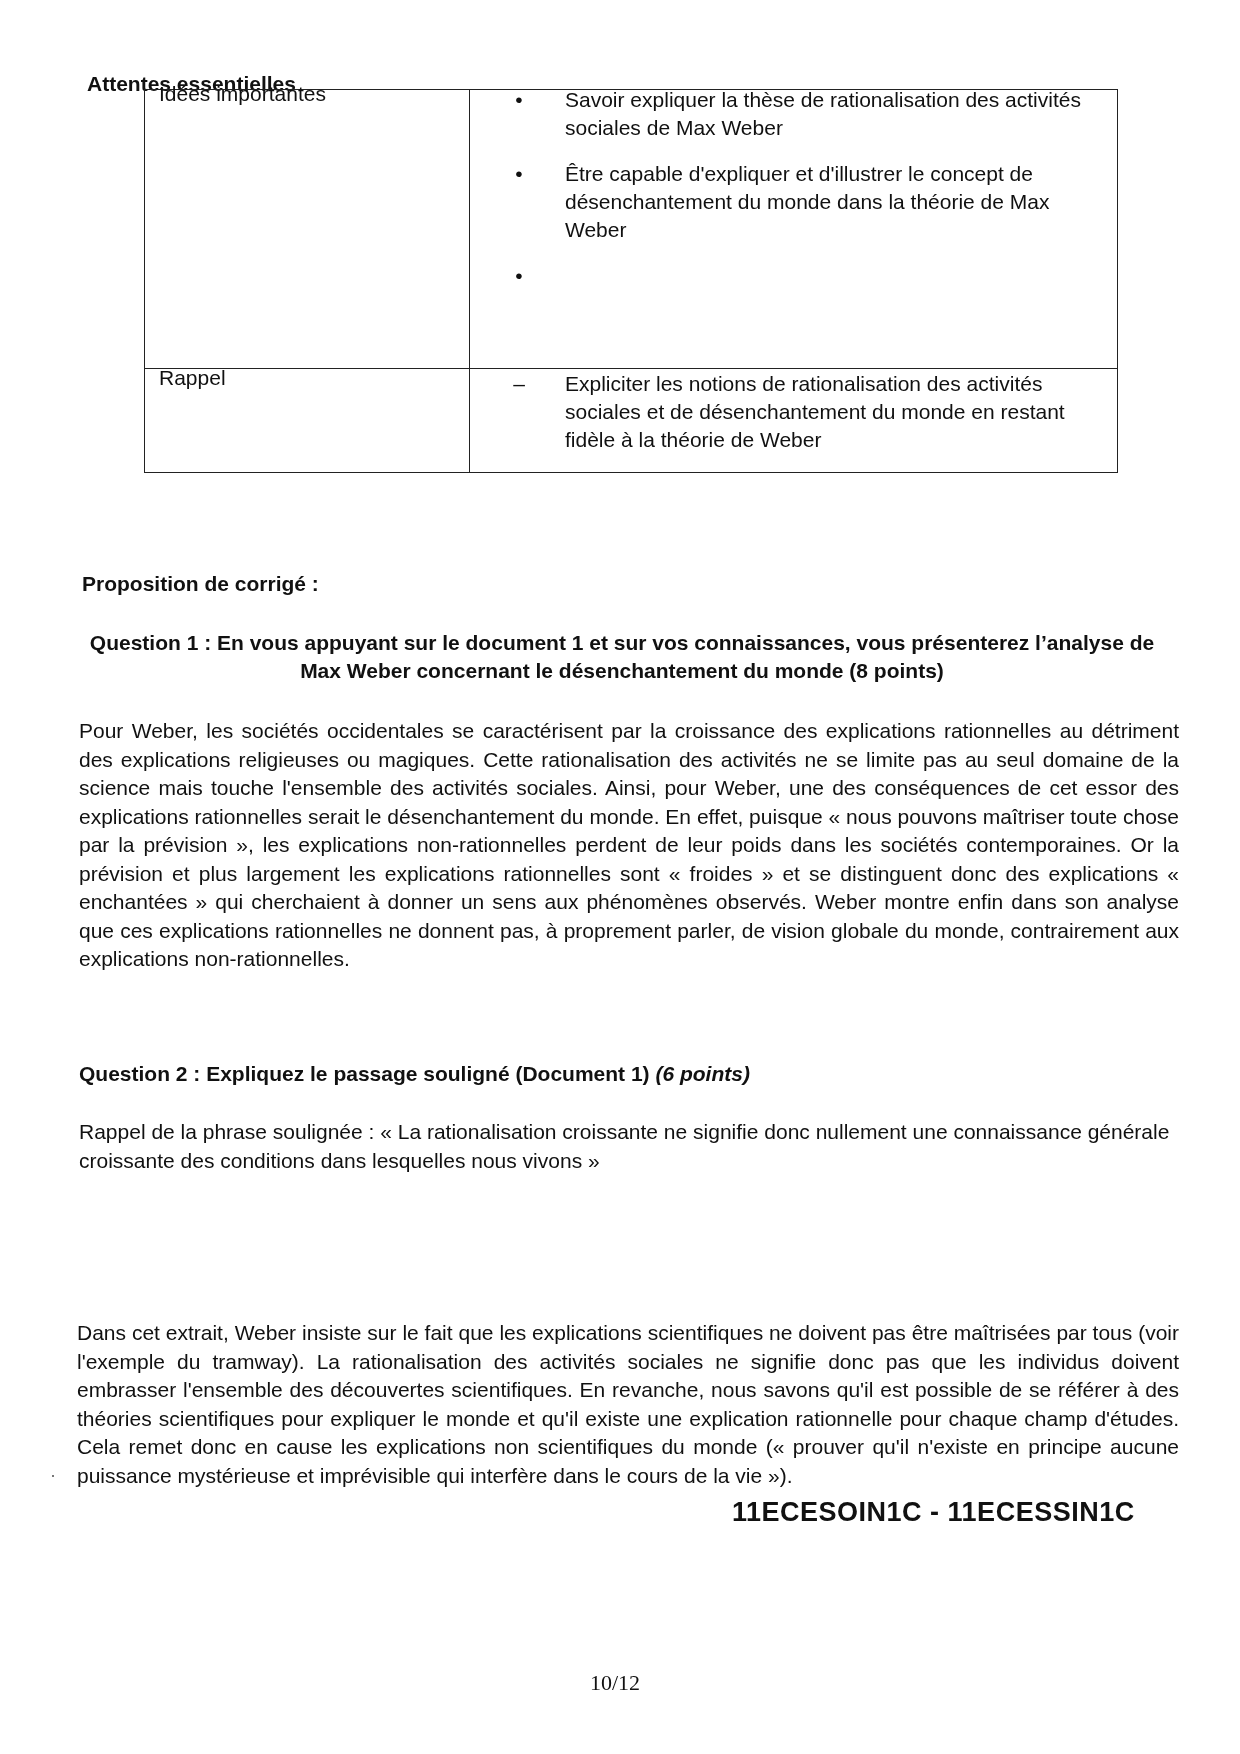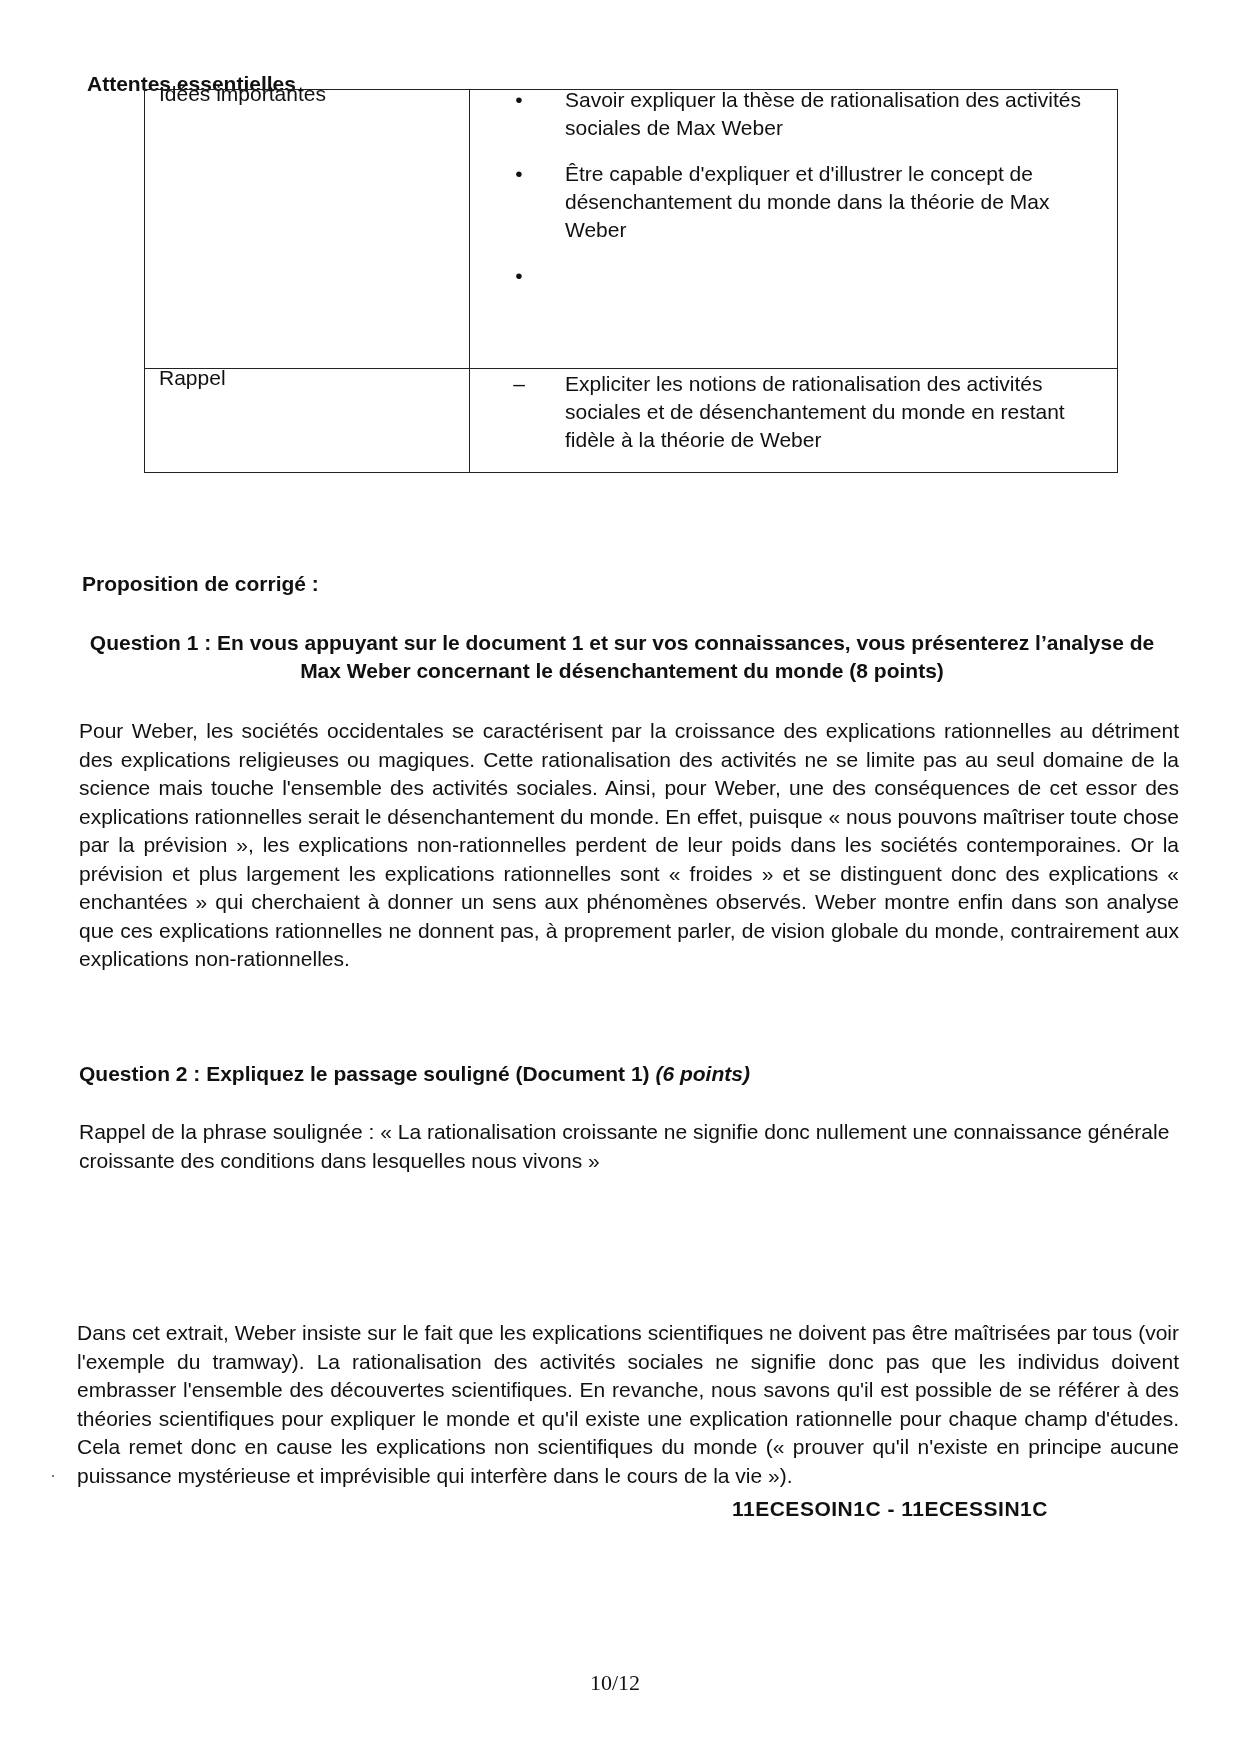--- a/index.html
+++ b/index.html
@@ -23,21 +23,21 @@
   .heading { font-size: 21px; font-weight: bold; line-height: 28px; text-align: center; }
   .para { font-size: 21px; line-height: 28.5px; text-align: justify; }
   .para-left { font-size: 21px; line-height: 28.5px; }
 
   #proposition-title { left: 82px; top: 570px; }
   #q1-heading { left: 82px; top: 629px; width: 1080px; }
   #q1-answer { left: 79px; top: 717px; width: 1100px; }
   #q2-heading { left: 79px; top: 1060px; }
   #q2-recall { left: 79px; top: 1118px; width: 1100px; }
   #q2-answer { left: 77px; top: 1275px; width: 1102px; margin-top: 44px; }
-  #exam-code { left: 732px; top: 1497px; font-size: 21px; font-weight: bold; letter-spacing: 0.5px; }
+  #exam-code { left: 732px; top: 1497px; font-size: 27px; font-weight: bold; letter-spacing: 0.5px; }
   #page-number { left: 590px; top: 1670px; font-family: "Liberation Serif", serif; font-size: 22px; }
   #stray-dot { left: 52px; top: 1475px; width: 2px; height: 2px; background: #777; }
   i.pts { font-style: italic; }
 </style>
 </head>
 <body>
 
 <div id="section-title" class="abs heading">Attentes essentielles</div>
 
 <div id="expect-table" class="abs">

